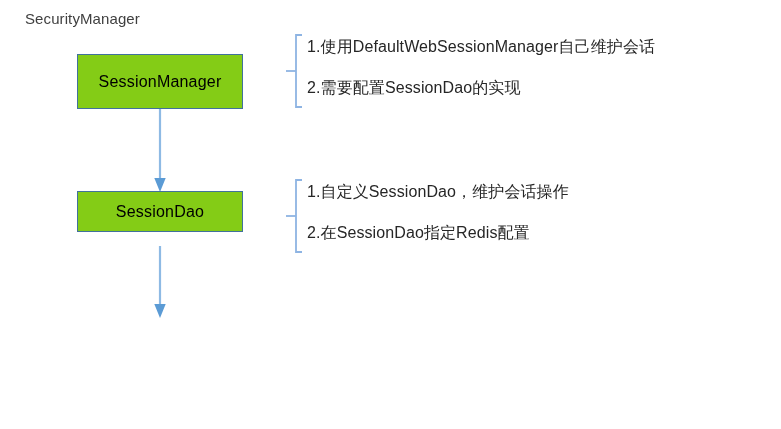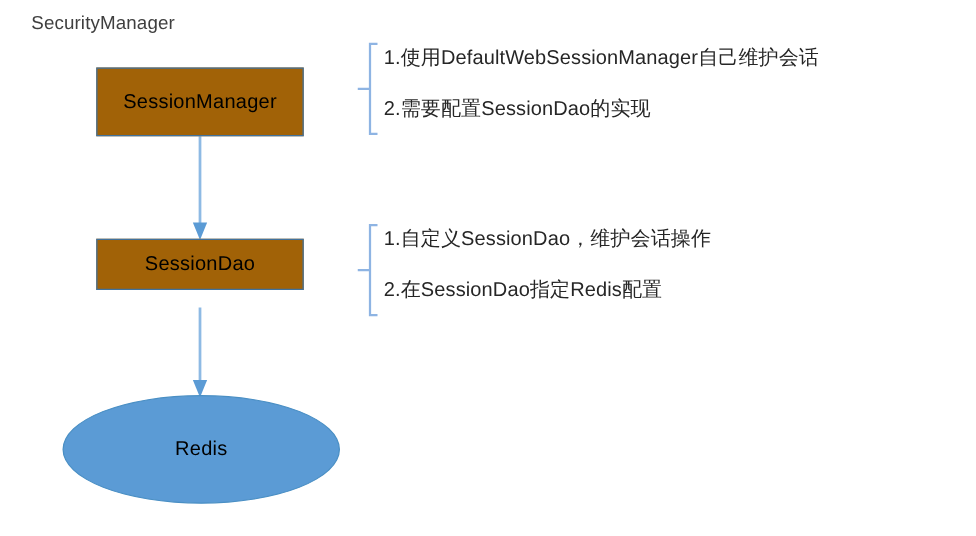--- a/index.html
+++ b/index.html
@@ -35,21 +35,21 @@
     letter-spacing: 0.1px;
     white-space: nowrap;
     line-height: 18px;
     margin-left: 20px;
   }
 
   
   .node-box {
     position: absolute;
     box-sizing: border-box;
-    background: #a16207;
+    background: #84cc16;
     border: 1px solid #41719c;
     display: flex;
     align-items: center;
     justify-content: center;
     color: #000000;
     font-size: 16px;
     letter-spacing: 0.2px;
     white-space: nowrap;
   }
 
@@ -151,23 +151,20 @@
   </svg>
 
   <div class="node-box" id="node-session-manager">
     <span>SessionManager</span>
   </div>
 
   <div class="node-box" id="node-session-dao">
     <span>SessionDao</span>
   </div>
 
-  <div class="node-ellipse" id="node-redis">
-    <span>Redis</span>
-  </div>
 
   <div class="annotation-group" id="annotation-group-0">
     <svg class="bracket-svg" width="22" height="78" aria-hidden="true">
       <path d="M16,2 L10,2 L10,74 L16,74" fill="none" stroke="#8eb4e3" stroke-width="1.8"></path>
       <line x1="0" y1="38" x2="10" y2="38" stroke="#8eb4e3" stroke-width="1.8"></line>
     </svg>
     <div class="annotation-lines">
       <div class="annotation-line line-0">1.使用DefaultWebSessionManager自己维护会话</div>
       <div class="annotation-line line-1">2.需要配置SessionDao的实现</div>
     </div>

